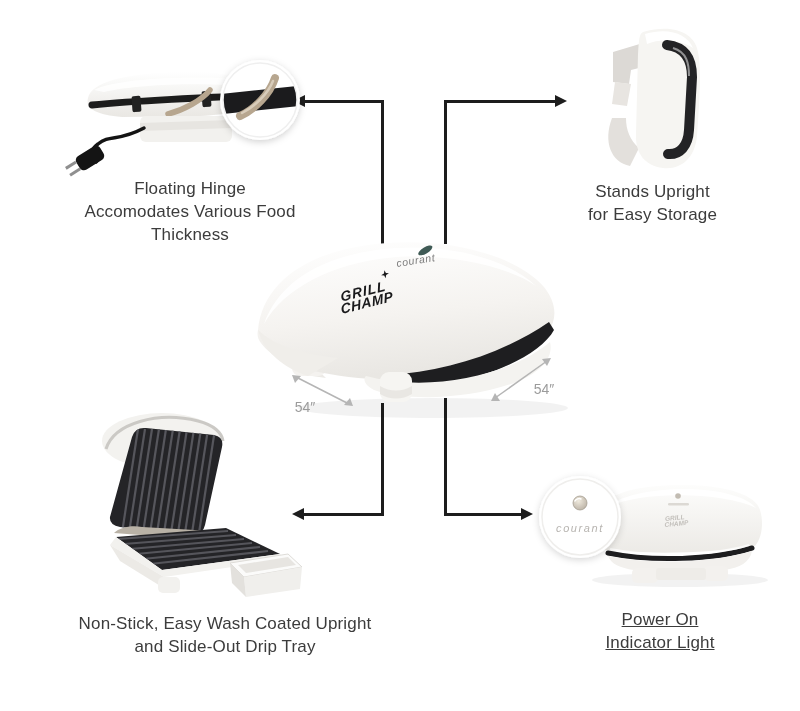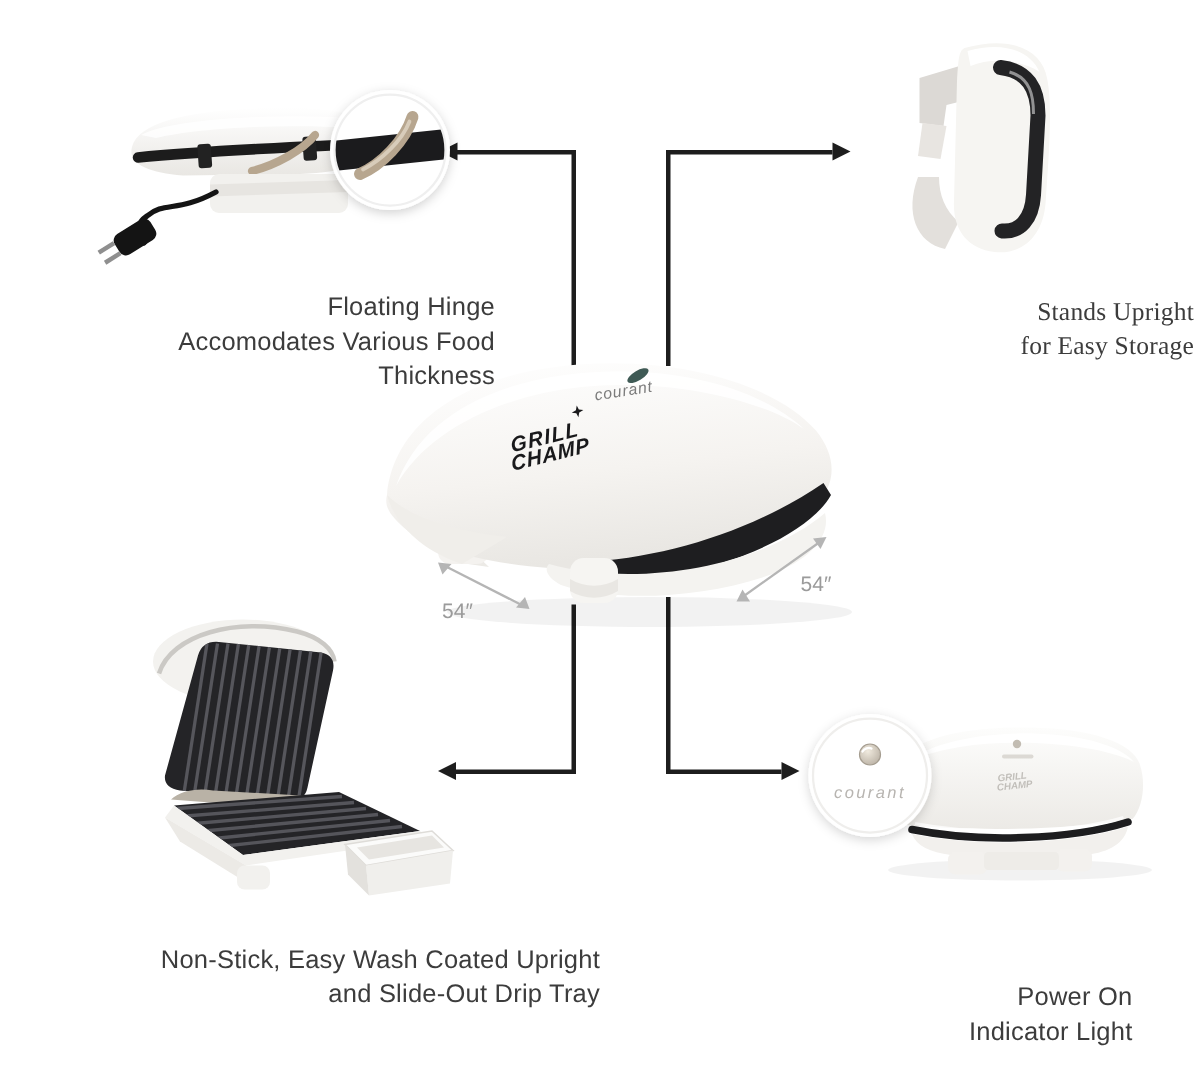--- a/index.html
+++ b/index.html
@@ -1,22 +1,22 @@
 <!DOCTYPE html>
 <html><head>
 <meta charset="utf-8">
 <style>
   html,body{margin:0;padding:0;background:#ffffff;}
   .stage{
     position:relative;width:800px;height:711px;background:#ffffff;overflow:hidden;
     font-family:"Liberation Sans", sans-serif;
   }
   .caption{
-    position:absolute;text-align:right;color:#3c3c3c;font-size:17px;line-height:23px;
-    letter-spacing:.15px;white-space:pre-line;font-weight:400;margin-top:16px;
+    position:absolute;text-align:center;color:#3c3c3c;font-size:17px;line-height:23px;
+    letter-spacing:.15px;white-space:pre-line;font-weight:400;
   }
   .h-line,.v-line{position:absolute;background:#1d1d1d;}
   .h-line{height:3px;}
   .v-line{width:3px;}
   .ah-left{position:absolute;width:0;height:0;border-top:6px solid transparent;border-bottom:6px solid transparent;border-right:12px solid #1d1d1d;}
   .ah-right{position:absolute;width:0;height:0;border-top:6px solid transparent;border-bottom:6px solid transparent;border-left:12px solid #1d1d1d;}
   svg{position:absolute;overflow:visible;}
   svg text{font-family:"Liberation Sans", sans-serif;}
 </style>
 </head>
@@ -233,20 +233,20 @@
       <circle cx="52" cy="59" r="38" fill="none" stroke="#efeeec" stroke-width="1.5"></circle>
       <circle cx="52" cy="45" r="7" fill="url(#lightGrad)" stroke="#a59d90" stroke-width="0.8"></circle>
       <path d="M47,43 C48,41 51,40 53,41" stroke="#ffffff" stroke-width="1.5" fill="none" stroke-linecap="round"></path>
       <text x="52" y="74" text-anchor="middle" font-size="11" font-style="italic" letter-spacing="1.6" fill="#b7b4b0">courant</text>
     </g>
   </svg>
 
   <div class="caption" style="left:50px;top:177px;width:280px;">Floating Hinge
 Accomodates Various Food
 Thickness</div>
-  <div class="caption" style="left:571px;top:180px;width:225px;font-family:Liberation Serif, serif;">Stands Upright
+  <div class="caption" style="left:540px;top:180px;width:225px;">Stands Upright
 for Easy Storage</div>
   <div class="caption" style="left:50px;top:612px;width:350px;">Non-Stick, Easy Wash Coated Upright
 and Slide-Out Drip Tray</div>
-  <div class="caption" style="left:565px;top:637px;width:190px;">Power On
+  <div class="caption" style="left:565px;top:608px;width:190px;text-decoration:underline;">Power On
 Indicator Light</div>
 
 </div>
 
 </body></html>

